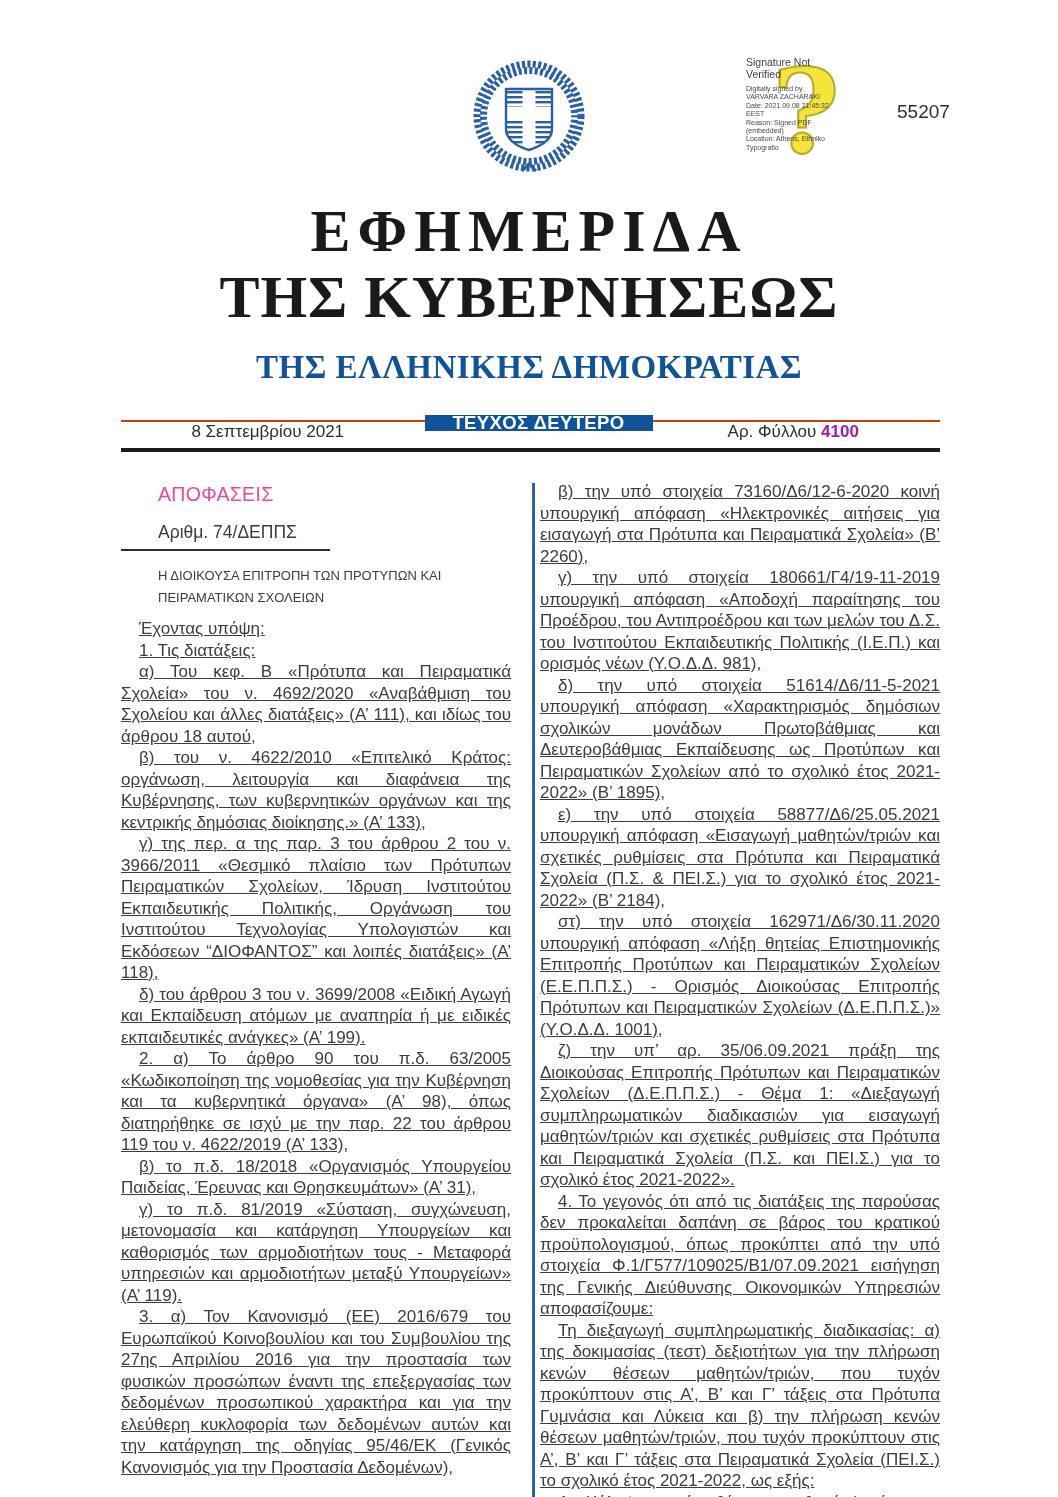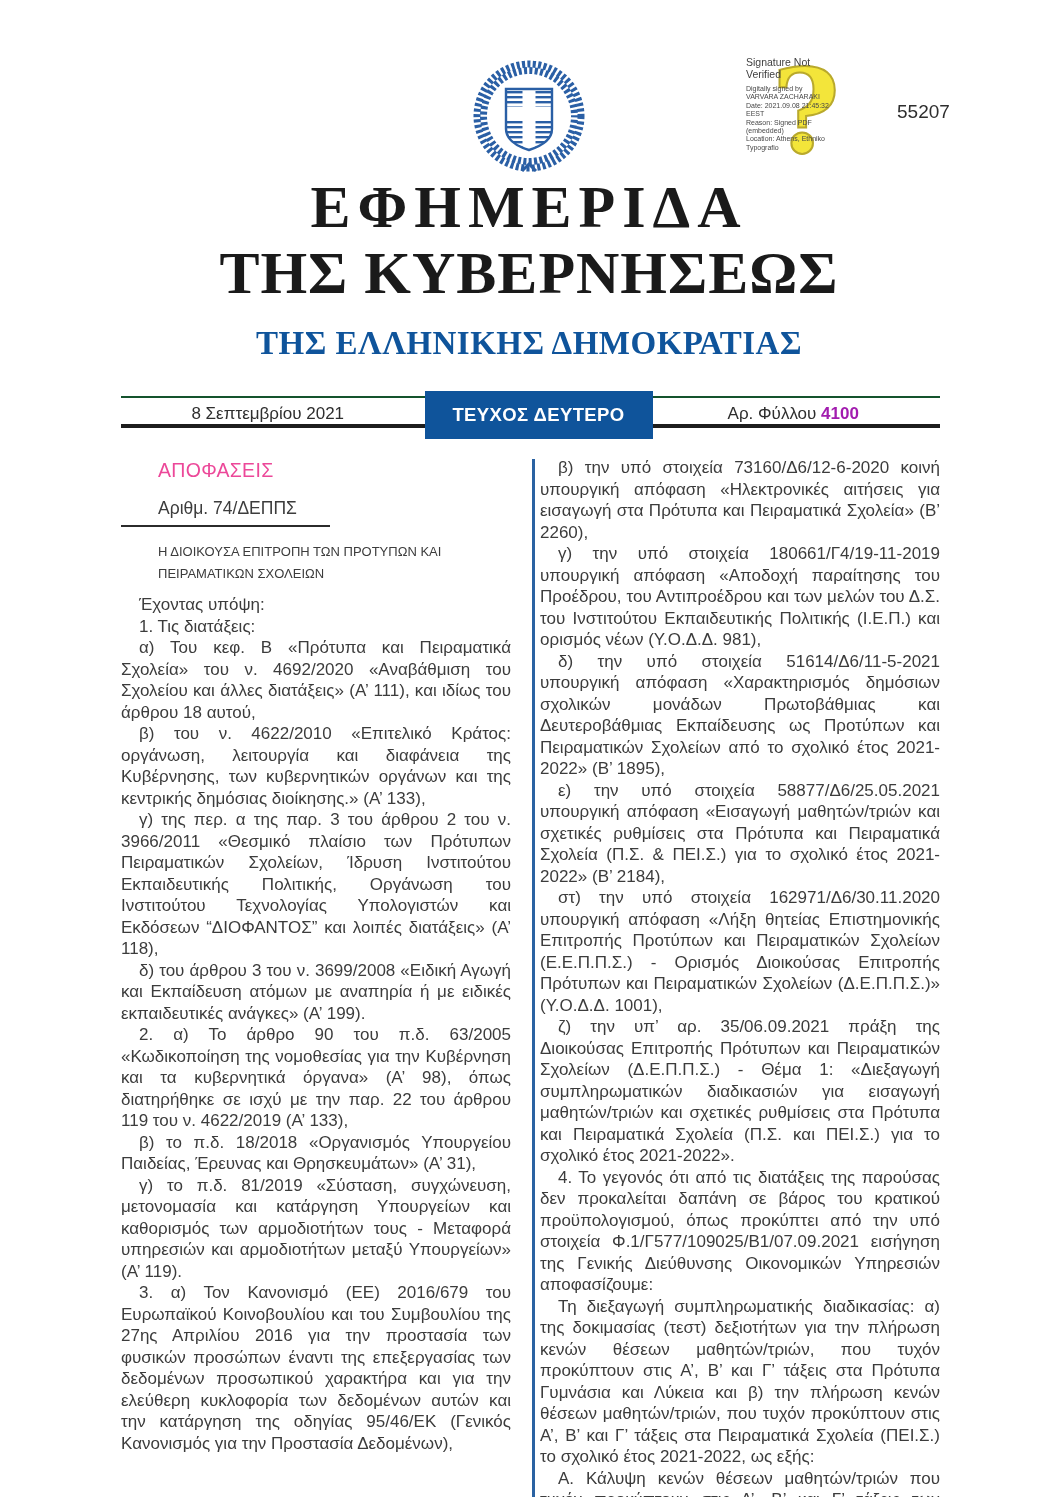--- a/index.html
+++ b/index.html
@@ -23,39 +23,39 @@
   .sig-status { position:relative; z-index:1; width:84px; font-size:10.5px; line-height:11.5px; color:#3f3f3f; }
   .sig-details { position:relative; z-index:1; margin-top:5px; }
   .sig-details div { font-size:7px; line-height:8.4px; white-space:nowrap; }
   .page-number { position:absolute; left:897px; top:101px; font-size:19px; color:#2e2e2e; }
 
   .masthead-1, .masthead-2 {
     margin:0; text-align:center; color:#1a1a1a;
     font-family:"Liberation Serif", serif; font-weight:bold;
     font-size:60px; line-height:55px;
   }
-  .masthead-1 { margin-top:4px; letter-spacing:7px; }
+  .masthead-1 { margin-top:28px; letter-spacing:7px; }
   .masthead-2 { letter-spacing:1px;margin-top:11px; }
   .masthead-sub {
     margin:25px 0 0; text-align:center; color:#0f549b;
     font-family:"Liberation Serif", serif; font-weight:bold;
     font-size:33px; line-height:34px; letter-spacing:0.5px;
   }
 
   
   .issue-bar {
     position:relative; margin:36px 118px 0 121px; height:26px;
-    border-top:2px solid #14532d; border-bottom:4px solid #1d1d1d;
-    display:flex; align-items:flex-end; font-size:17px; color:#2e2e2e;
+    border-top:2px solid #c2410c; border-bottom:4px solid #1d1d1d;
+    display:flex; align-items:flex-start; font-size:17px; color:#2e2e2e;
   }
   .issue-date, .issue-sheet { flex:1; text-align:center; white-space:nowrap; }
   .issue-mid { width:232px; }
   .issue-volume {
     position:absolute; left:calc(50% + 8px); transform:translateX(-50%); top:-7px;
-    width:228px; height:48px; background:#0f549b; color:#ffffff;
+    width:228px; height:16px; background:#0f549b; color:#ffffff;
     font-weight:bold; font-size:18.5px; letter-spacing:0.4px;
     display:flex; align-items:center; justify-content:center;
   }
   .issue-sheet b { color:#a21caf; }
 
   
   .columns { display:flex; align-items:stretch; margin:29px 118px 0 121px; }
   .col-left  { width:390px; }
   .col-right { flex:1; }
   .divider { width:3px; background:#2a62a2; margin:2px 5px 10px 21px; }
@@ -68,21 +68,21 @@
   .num-rule { width:209px; border-bottom:2px solid #2b2b2b; margin-top:6px; }
   .decision-title {
     margin:11px 0 0; padding-left:37px;
     font-size:17px; font-weight:bold; line-height:22.5px; color:#333333;
     text-align:justify;
   }
   .authority { margin-top:14px; padding-left:37px; font-size:13px; line-height:22px; }
 
   .para {
     margin:0; font-size:17px; line-height:21.5px;
-    text-align:justify; text-indent:18px; color:#3c3c3c;
+    text-align:justify; text-indent:18px; color:#3c3c3c;text-decoration:underline;
   }
   .para.mt { margin-top:9px; }
 </style>
 </head>
 <body>
 
 <div class="page">
 
   <svg class="emblem" viewBox="-60 -60 120 120" xmlns="http://www.w3.org/2000/svg">
     <defs>

